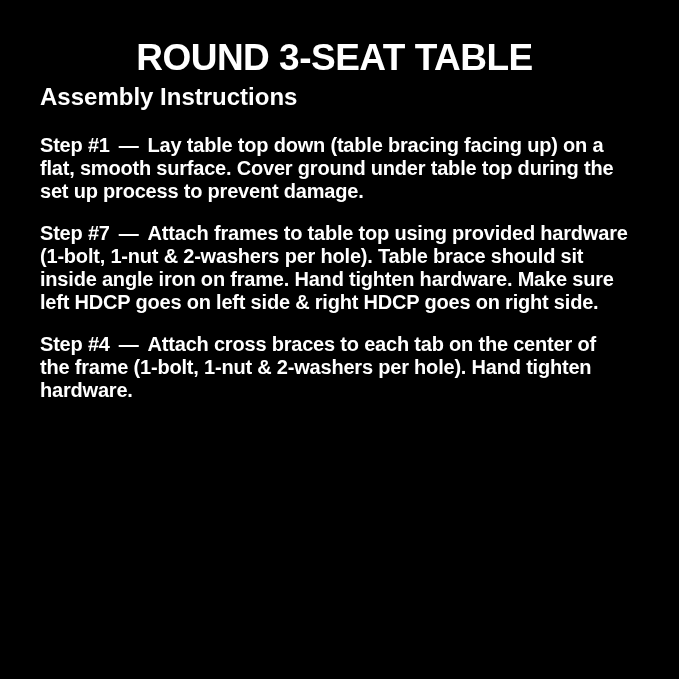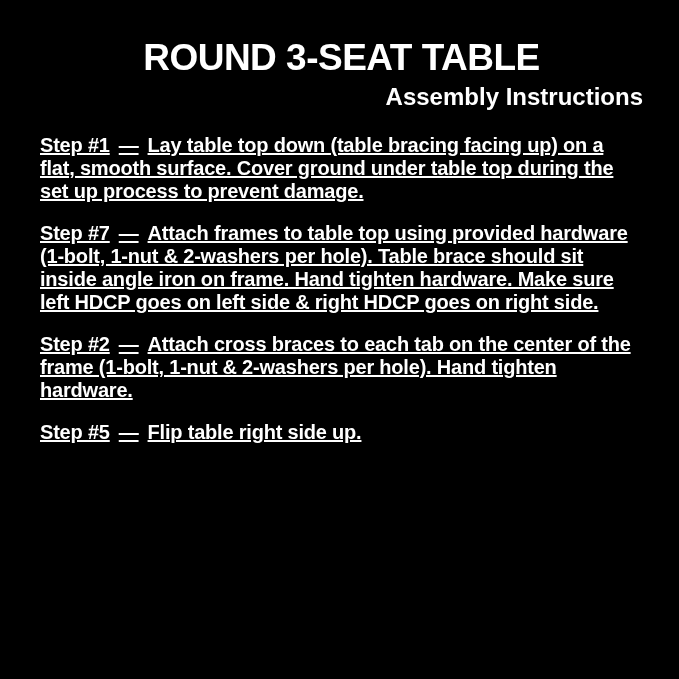--- a/index.html
+++ b/index.html
@@ -11,57 +11,55 @@
     height: 679px;
     background: #000000;
     color: #ffffff;
     font-family: "Liberation Sans", "DejaVu Sans", sans-serif;
     overflow: hidden;
   }
   .sheet {
     box-sizing: border-box;
     width: 679px;
     height: 679px;
-    padding: 38px 36px 0 40px;
+    padding: 38px 50px 0 40px;
   }
   .title {
     text-align: center;
     font-size: 37px;
     font-weight: 800;
     letter-spacing: -0.5px;
     margin: 0 0 4px 0;
     line-height: 1.1;
   }
   .subtitle {
-    text-align: right;
+    text-align: left;
     font-size: 24px;
     font-weight: 800;
     margin: 0 0 24px 0;
     line-height: 1.15;
   }
   .steps {
     font-size: 20px;
     font-weight: 700;
     line-height: 23px;
     letter-spacing: -0.2px;
-    text-decoration: underline;
   }
   .step {
     margin: 0 0 19px 0;
   }
   .step-dash {
     margin: 0 9px;
   }
 </style>
 </head>
 <body>
 
 <div class="sheet">
   <h1 class="title">ROUND 3-SEAT TABLE</h1>
   <h2 class="subtitle">Assembly Instructions</h2>
 
   <div class="steps">
     <p class="step"><span>Step #1</span><span class="step-dash">—</span><span>Lay table top down (table bracing facing up) on a flat, smooth surface. Cover ground under table top during the set up process to prevent damage.</span></p>
     <p class="step"><span>Step #7</span><span class="step-dash">—</span><span>Attach frames to table top using provided hardware (1-bolt, 1-nut &amp; 2-washers per hole). Table brace should sit inside angle iron on frame. Hand tighten hardware. Make sure left HDCP goes on left side &amp; right HDCP goes on right side.</span></p>
-    <p class="step"><span>Step #2</span><span class="step-dash">—</span><span>Attach cross braces to each tab on the center of the frame (1-bolt, 1-nut &amp; 2-washers per hole). Hand tighten hardware.</span></p>
-    <p class="step"><span>Step #5</span><span class="step-dash">—</span><span>Flip table right side up.</span></p>
+    <p class="step"><span>Step #4</span><span class="step-dash">—</span><span>Attach cross braces to each tab on the center of the frame (1-bolt, 1-nut &amp; 2-washers per hole). Hand tighten hardware.</span></p>
   </div>
 </div>
 
 </body></html>

